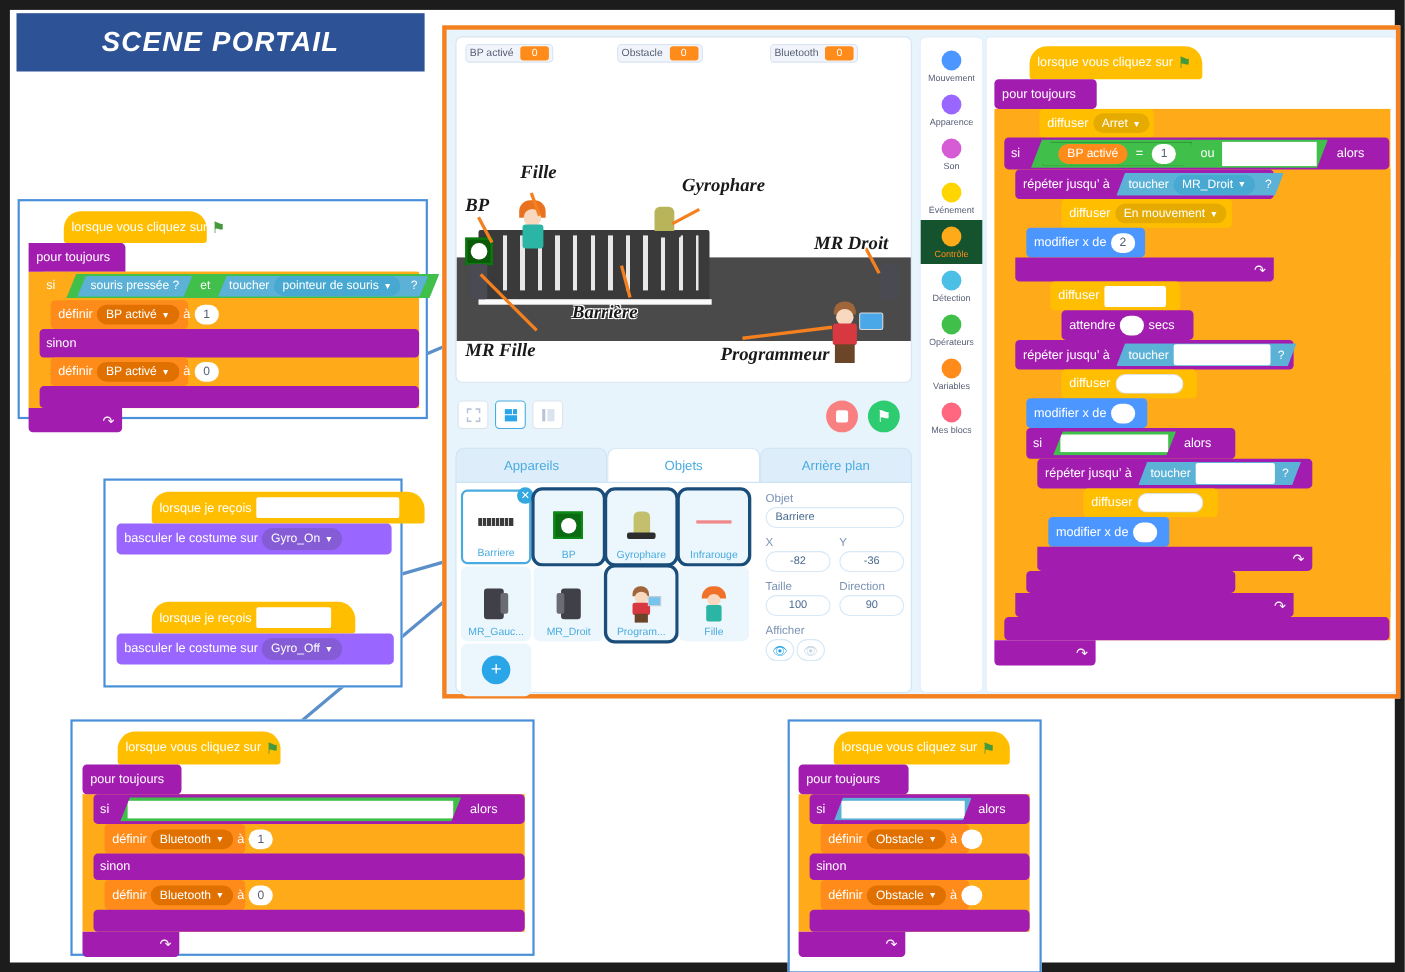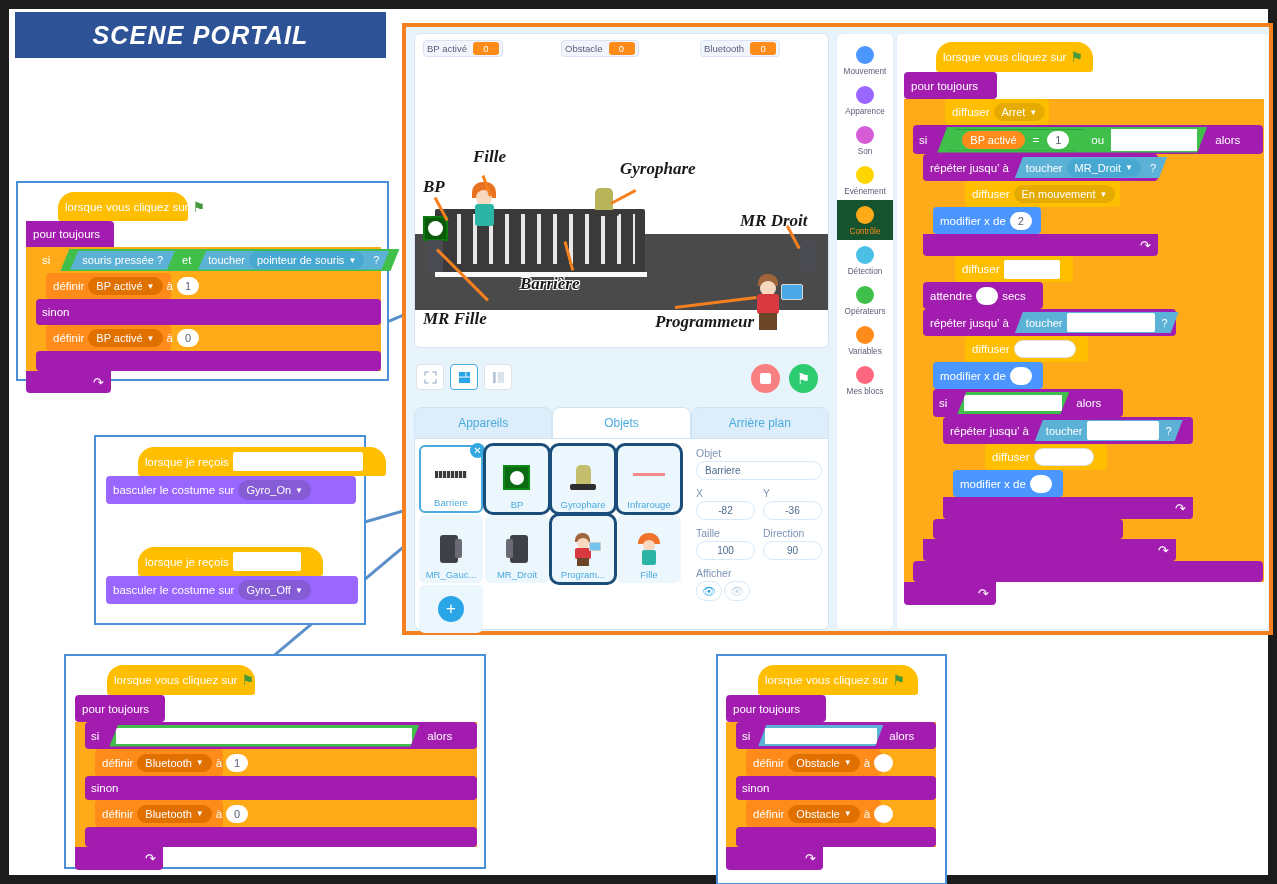--- a/index.html
+++ b/index.html
@@ -13,21 +13,21 @@
     position: relative;
     width: 1277px; height: 884px;
     background: #ffffff;
     border: 9px solid #1c1c1c;
   }
 
   
   .title-bar {
     position: absolute;
     left: 6px; top: 3px;
-    width: 371px; height: 46px;
+    width: 371px; height: 53px;
     background: #2d5295;
     display: flex; align-items: center; justify-content: center;
   }
   .title-bar span {
     color: #ffffff;
     font-style: italic;
     font-weight: bold;
     font-size: 25px;
     letter-spacing: 1.2px;
   }
@@ -774,21 +774,21 @@
 
             <div class="blk ctrl" style="width:235px; height:22px; justify-content:flex-end; border-radius:0 0 4px 4px;">
               <span class="loopArrow">↷</span>
             </div>
 
             <div class="blk evt" style="width:118px; height:26px; background:#ffbf00;">
               <span>diffuser</span>
               <span class="txtslot" style="width:56px;"></span>
             </div>
 
-            <div class="blk ctrl" style="width:120px; height:27px;">
+            <div class="blk ctrl" style="width:120px; height:27px;margin-left:42px;">
               <span>attendre</span>
               <span class="numslot" style="min-width:22px;"></span>
               <span>secs</span>
             </div>
 
             <div class="blk ctrl" style="width:253px; height:27px;">
               <span>répéter jusqu’ à</span>
               <span class="hex" style="background:#5cb1d6; clip-path:polygon(8px 0,100% 0,calc(100% - 8px) 100%,0 100%); padding:0 11px; height:21px; margin-left:6px;">
                 <span>toucher</span>
                 <span class="txtslot" style="width:88px;"></span>

